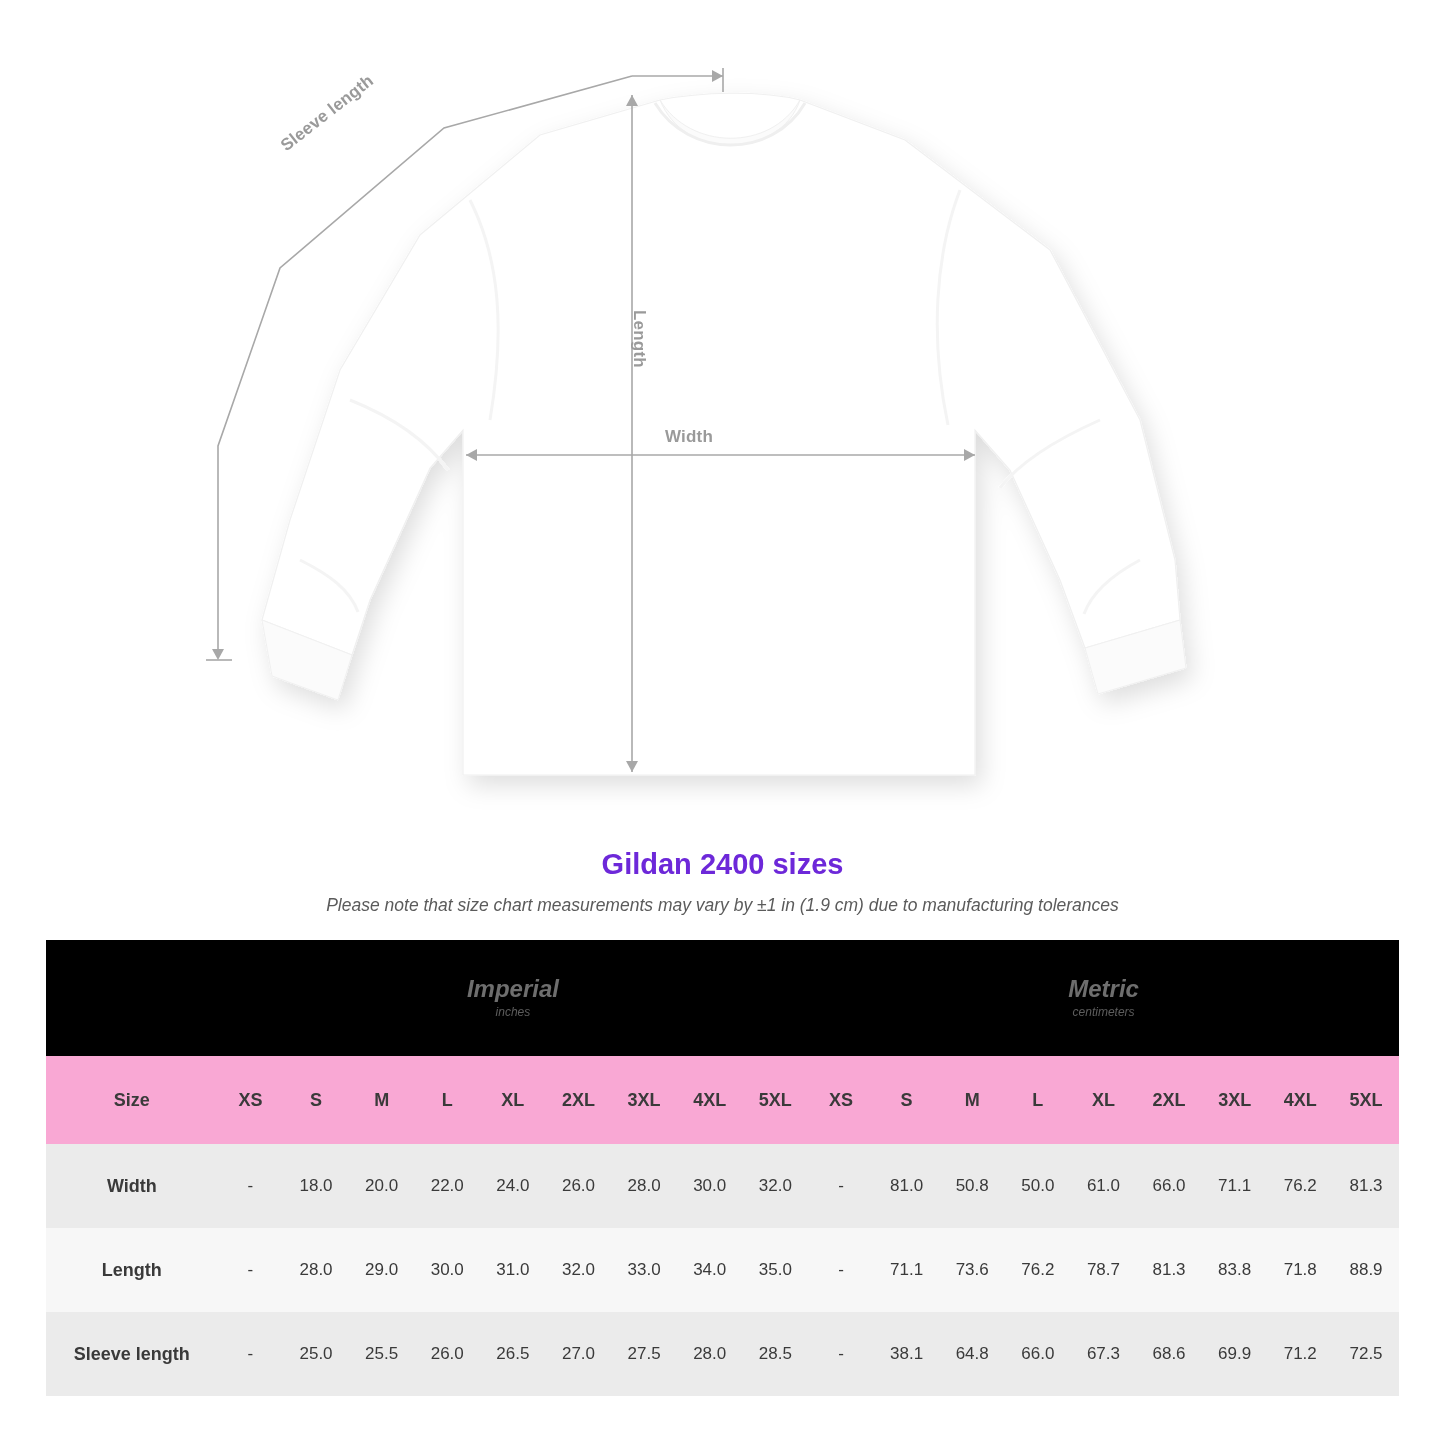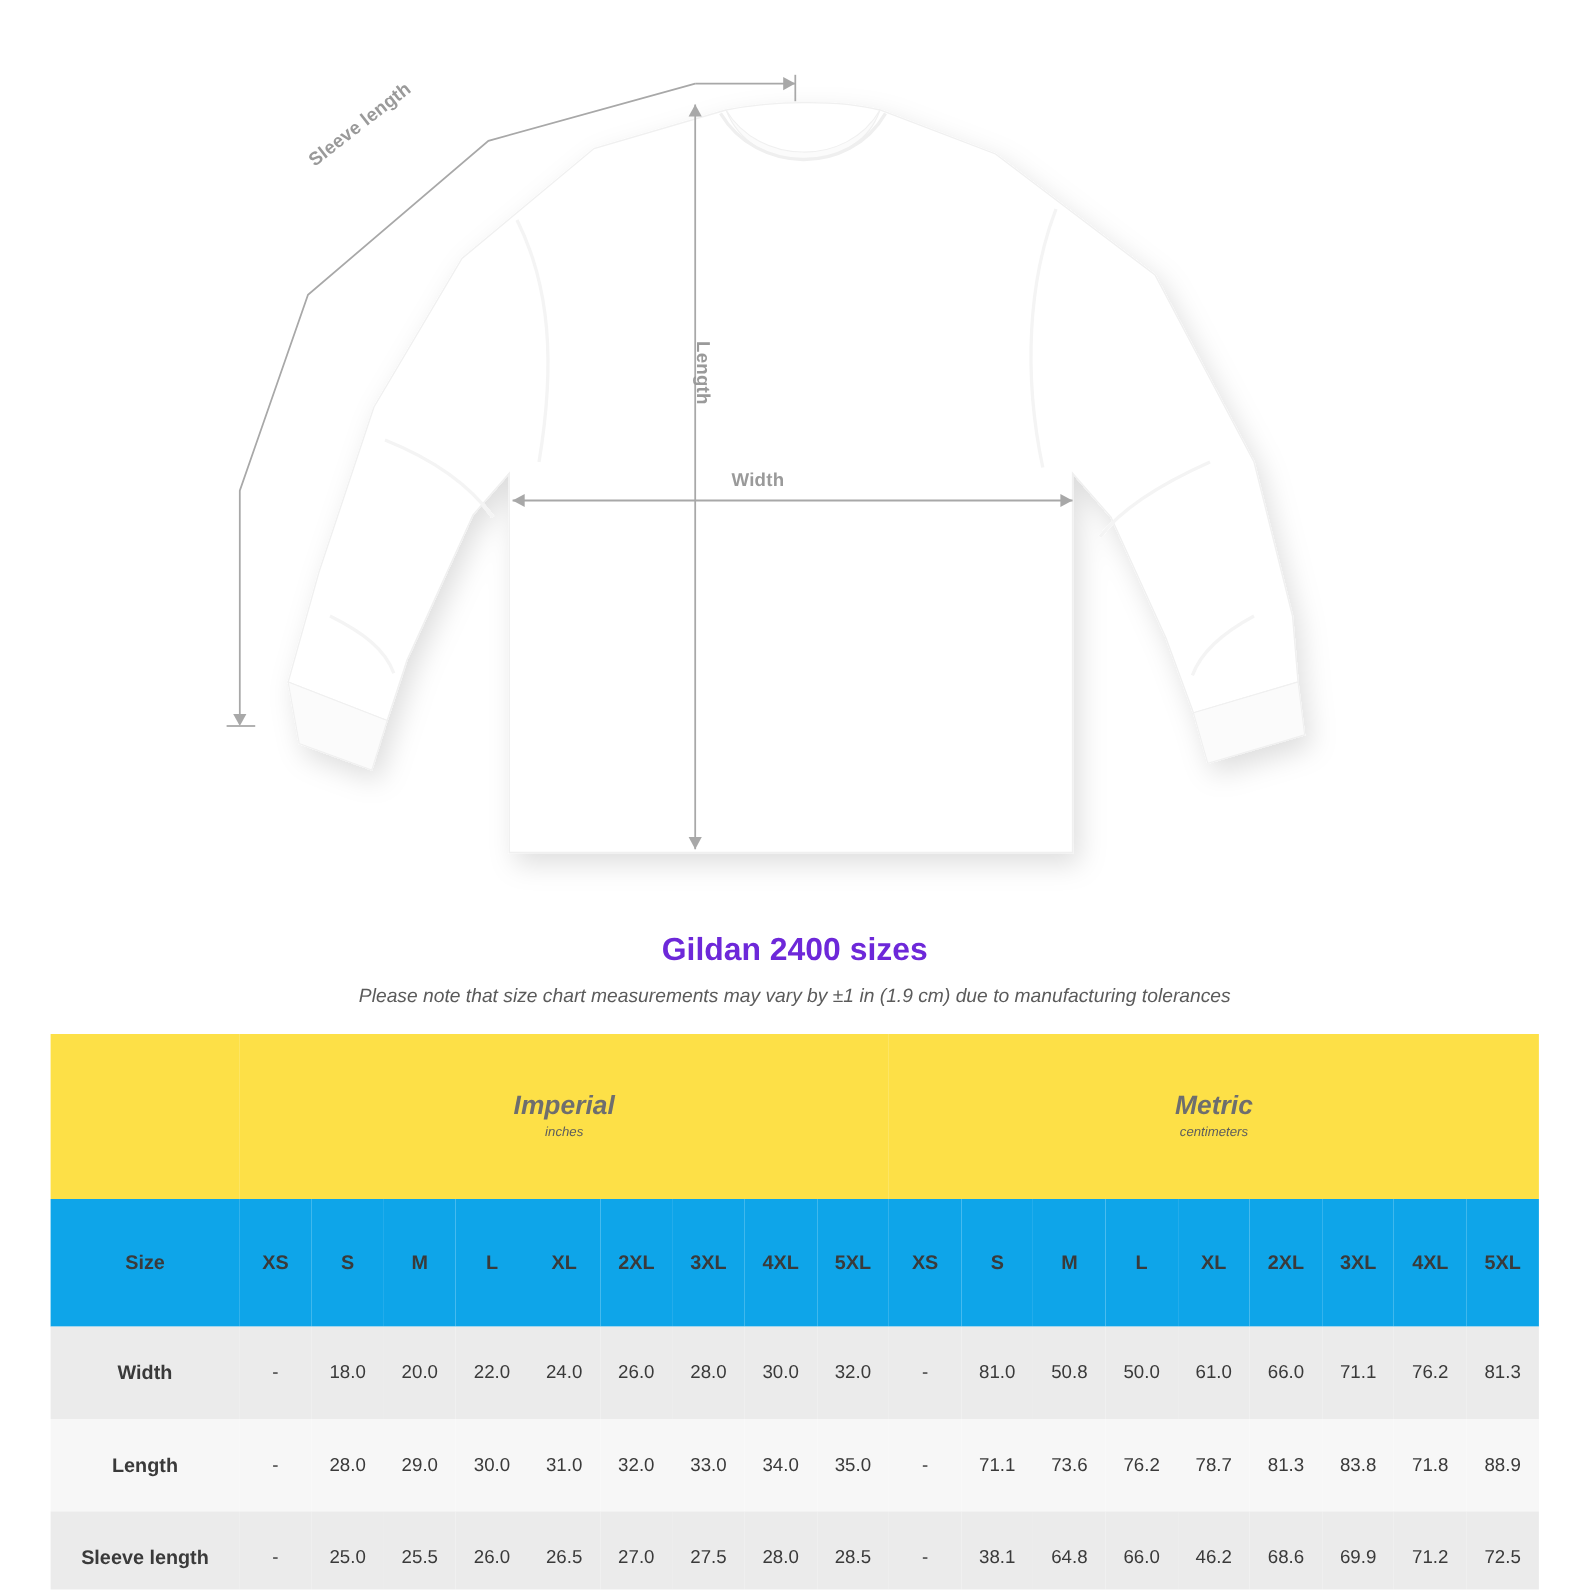--- a/index.html
+++ b/index.html
@@ -87,42 +87,42 @@
   table.size-table td,
   table.size-table th {
     text-align: center;
     vertical-align: middle;
     font-size: 17px;
     color: #3a3a3a;
     padding: 0;
     height: 84px;
   }
   tr.unit-row td {
-    background: #fde047;
-    height: 150px;
+    background: #000000;
+    height: 116px;
   }
   .unit-title {
     font-size: 24px;
     font-weight: bold;
     font-style: italic;
     color: #6e6e6e;
     line-height: 1.18;
   }
   .unit-sub {
     font-size: 12px;
     font-style: italic;
     color: #5d5d5d;
     line-height: 1.5;
   }
   tr.header-row td {
-    background: #0ea5e9;
+    background: #f9a8d4;
     font-weight: bold;
     font-size: 18px;
     color: #3a3a3a;
-    height: 116px;
+    height: 88px;
   }
   tr.header-row td.rowlabel,
   tr.data-row td.rowlabel {
     font-weight: bold;
     font-size: 18px;
   }
   tr.data-row.odd td { background: #ebebeb; }
   tr.data-row.even td { background: #f7f7f7; }
   tr.data-row td { height: 84px; }
   .col-label { width: 170px; }
@@ -321,21 +321,21 @@
           <td>26.0</td>
           <td>26.5</td>
           <td>27.0</td>
           <td>27.5</td>
           <td>28.0</td>
           <td>28.5</td>
           <td>-</td>
           <td>38.1</td>
           <td>64.8</td>
           <td>66.0</td>
-          <td>46.2</td>
+          <td>67.3</td>
           <td>68.6</td>
           <td>69.9</td>
           <td>71.2</td>
           <td>72.5</td>
         </tr>
       </tbody>
     </table>
   </div>
 
 </div>

